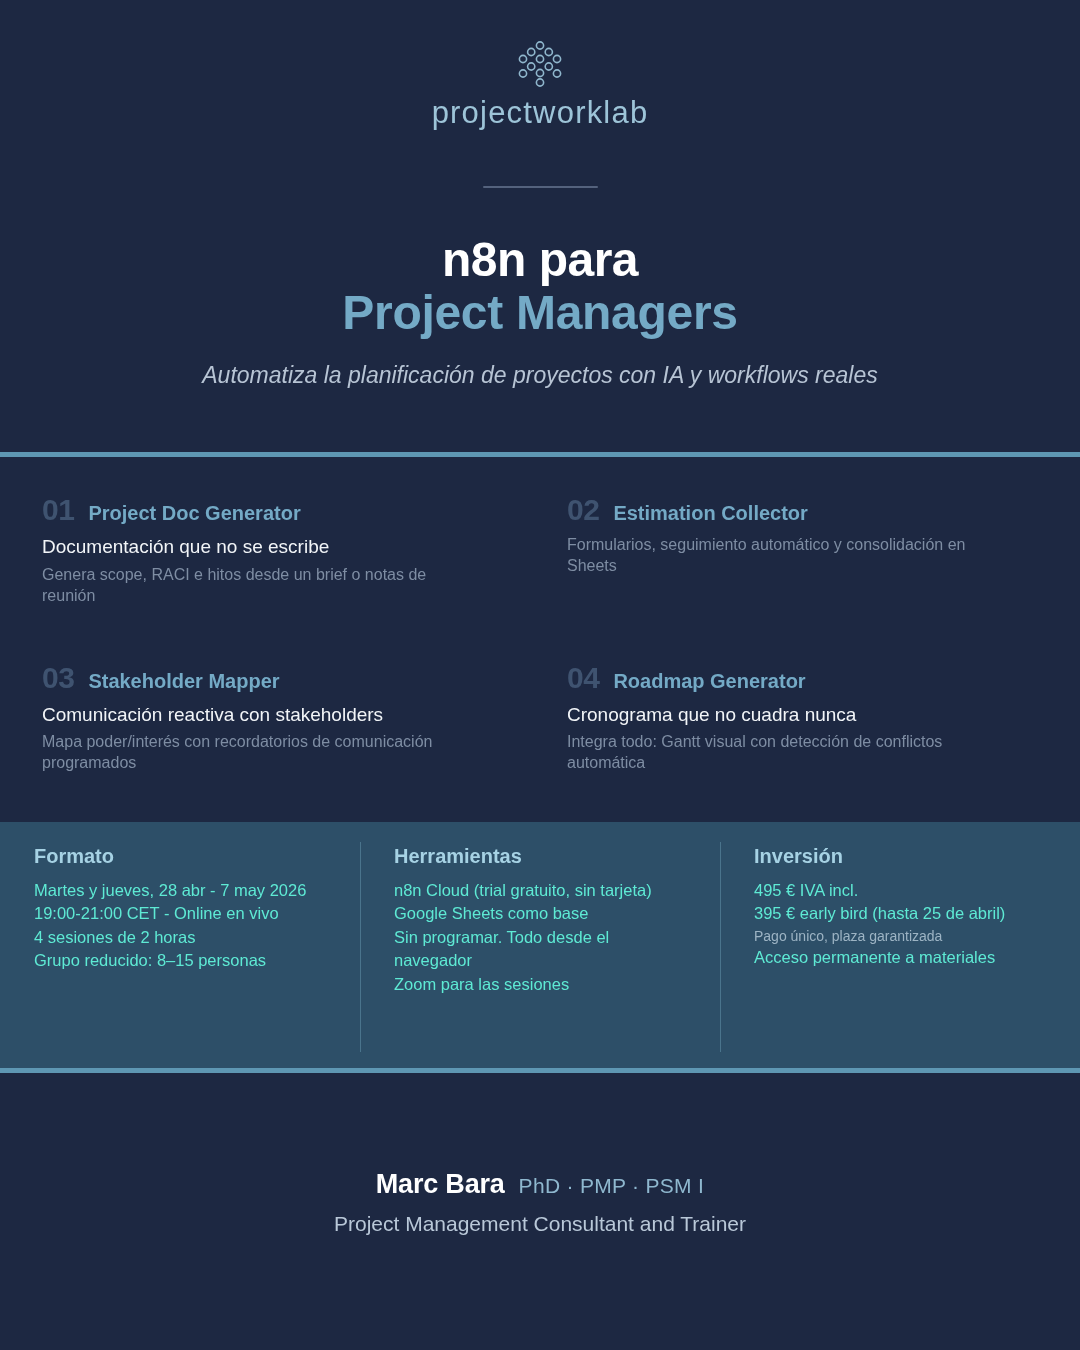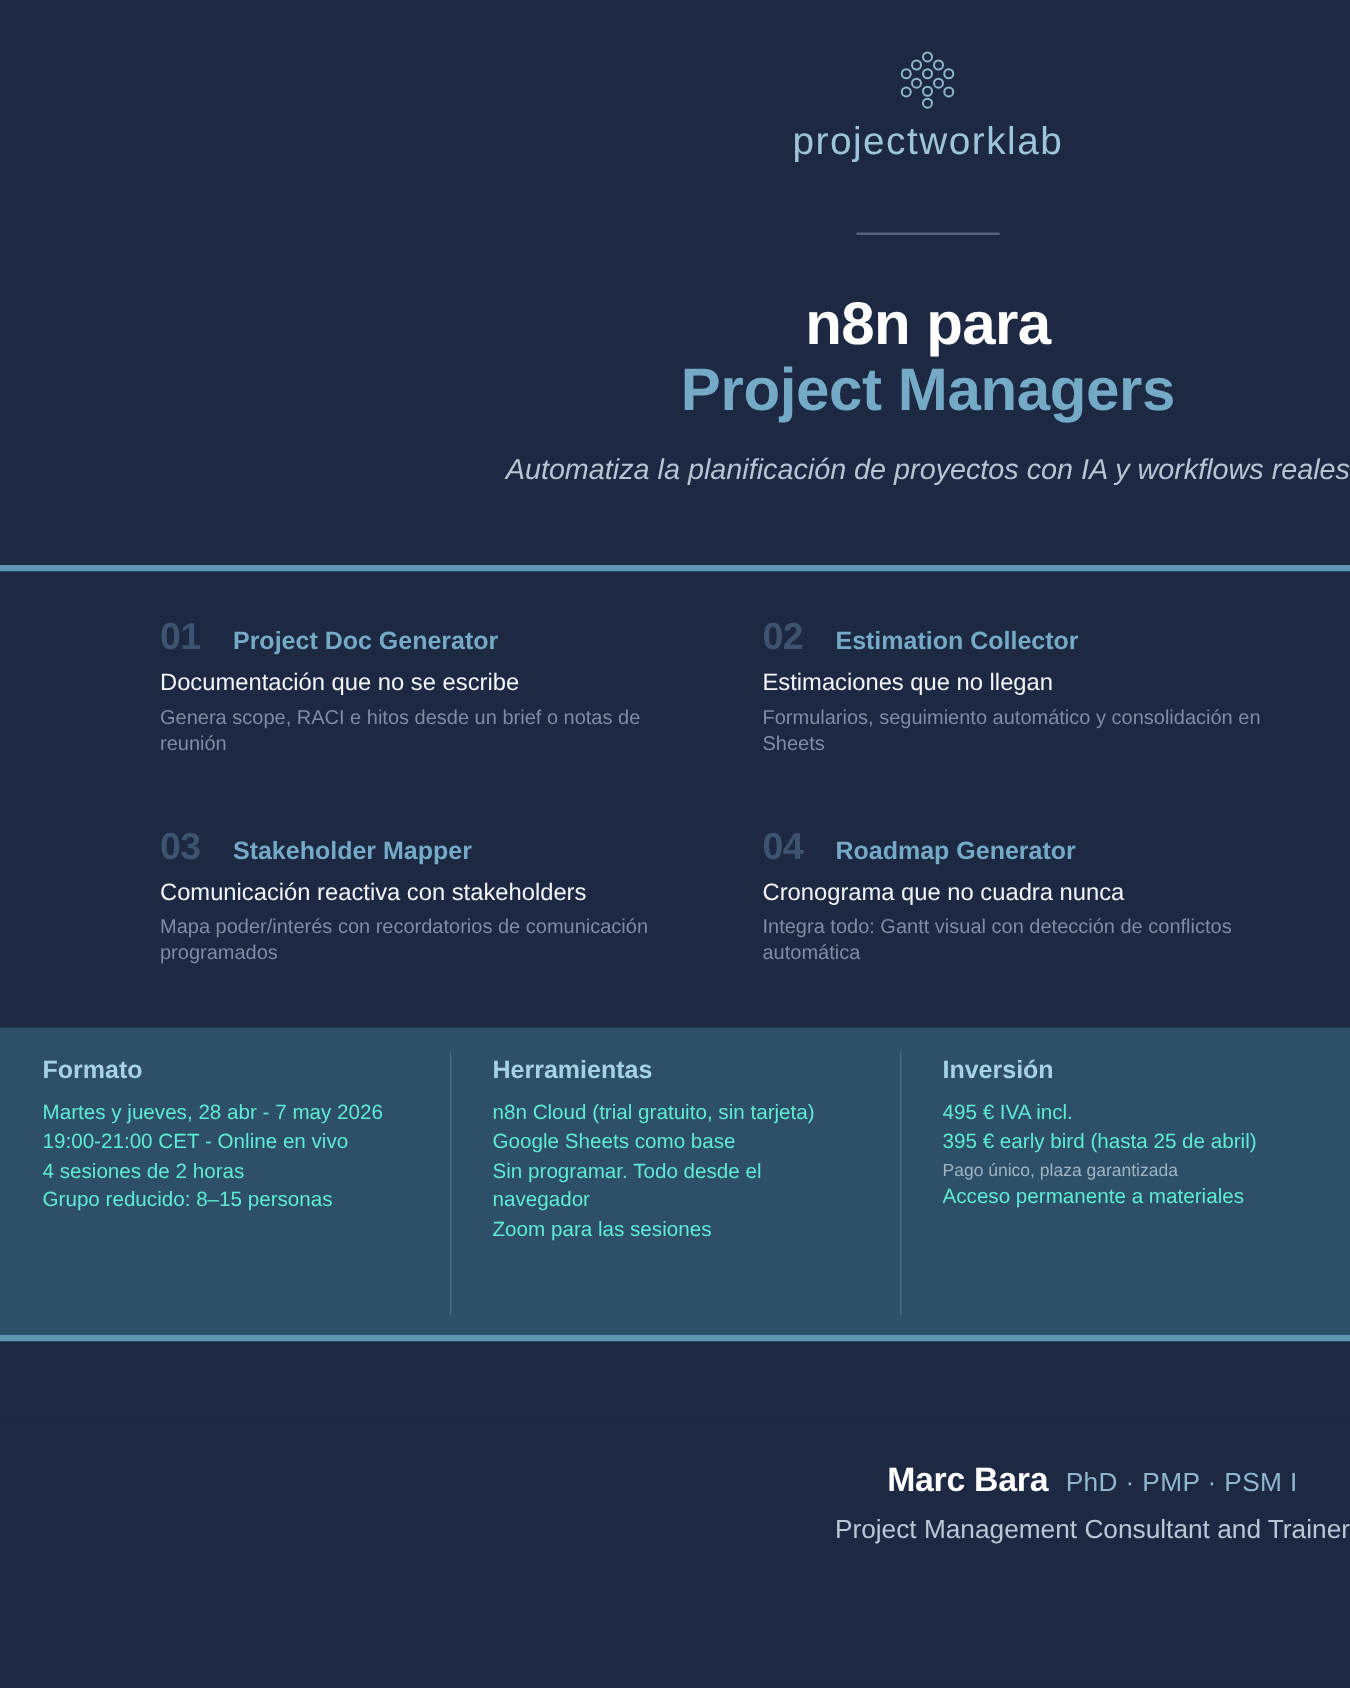--- a/index.html
+++ b/index.html
@@ -12,21 +12,20 @@
     overflow: hidden;
   }
 
   .poster {
     position: relative;
     width: 1080px;
     height: 1138px;
     background: #1d2842;
     display: flex;
     flex-direction: column;
-    align-items: flex-end;
   }
 
   
   .header {
     height: 452px;
     flex: 0 0 452px;
     display: flex;
     flex-direction: column;
     align-items: center;
     padding-top: 40px;
@@ -97,21 +96,21 @@
     grid-template-rows: 1fr 1fr;
     padding: 30px 30px 0 42px;
     column-gap: 42px;
   }
 
   .feature { padding-top: 8px; }
 
   .feature-head {
     display: flex;
     align-items: baseline;
-    gap: 26px;
+    gap: 14px;
     margin-bottom: 9px;
   }
   .feature-num {
     font-size: 30px;
     font-weight: bold;
     color: #3f5370;
     letter-spacing: -0.5px;
     line-height: 1;
   }
   .feature-name {
@@ -251,21 +250,20 @@
       </div>
       <div class="feature-pain">Documentación que no se escribe</div>
       <div class="feature-desc">Genera scope, RACI e hitos desde un brief o notas de reunión</div>
     </div>
 
     <div class="feature">
       <div class="feature-head">
         <span class="feature-num">02</span>
         <span class="feature-name">Estimation Collector</span>
       </div>
-      <div class="feature-pain">Estimaciones que no llegan</div>
       <div class="feature-desc">Formularios, seguimiento automático y consolidación en Sheets</div>
     </div>
 
     <div class="feature">
       <div class="feature-head">
         <span class="feature-num">03</span>
         <span class="feature-name">Stakeholder Mapper</span>
       </div>
       <div class="feature-pain">Comunicación reactiva con stakeholders</div>
       <div class="feature-desc">Mapa poder/interés con recordatorios de comunicación programados</div>

